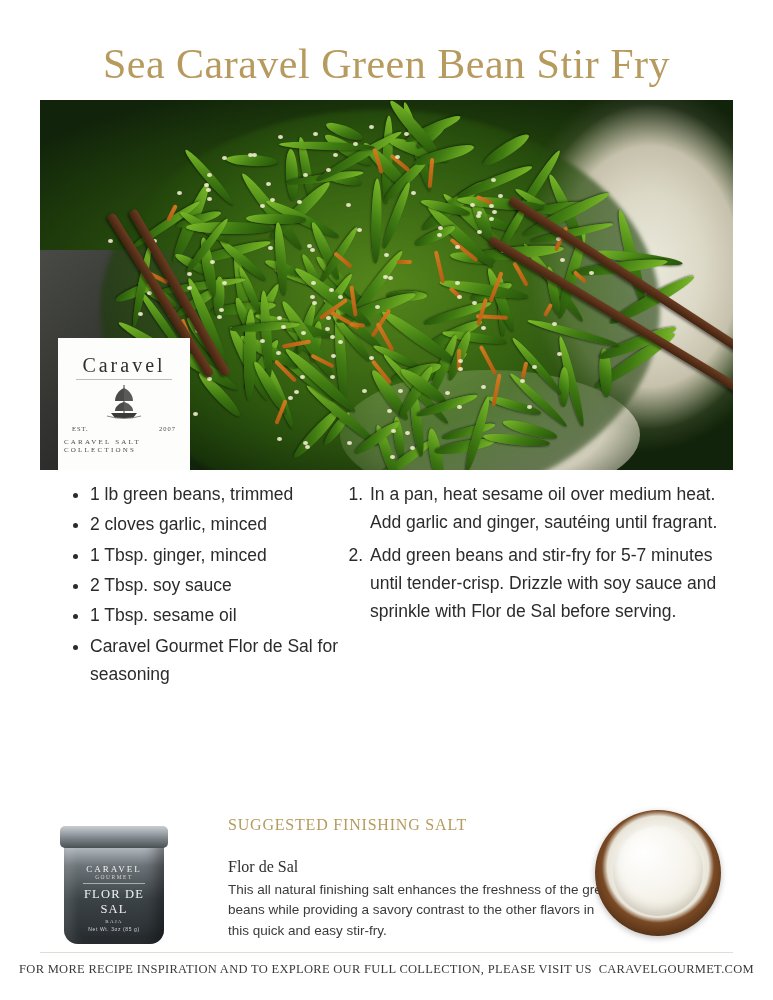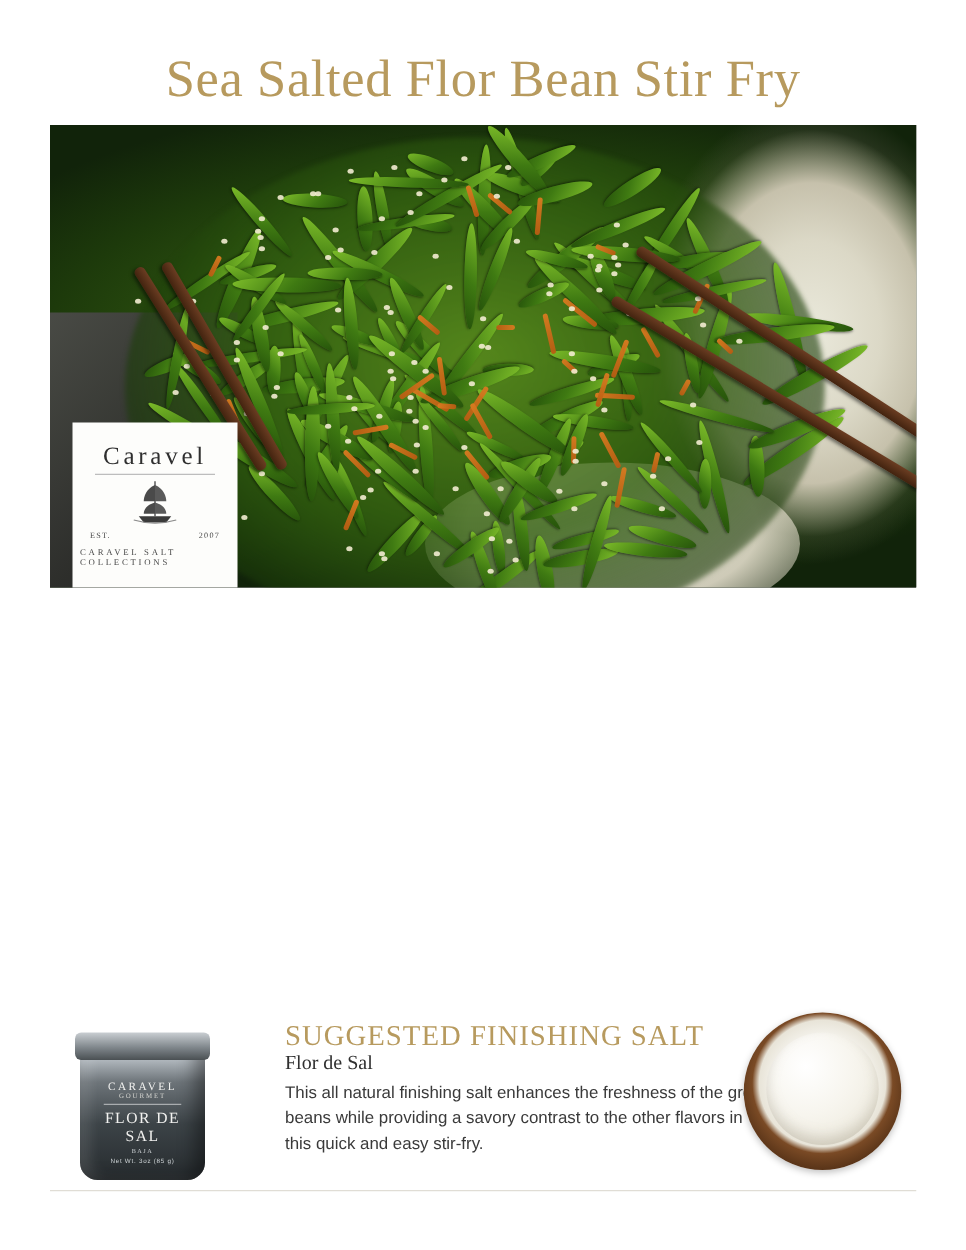--- a/index.html
+++ b/index.html
@@ -201,24 +201,24 @@
   .jar-baja { font-size: 5px; letter-spacing: 1.2px; margin-top: 2px; color: #cfd4d7;}
   .jar-net { position: absolute; left: 20px; bottom: 16px; width: 88px; text-align: center; font-size: 5px; color: #cfd4d7; letter-spacing: .6px;}
 
   .salt-text {
     position: absolute;
     left: 188px; top: 6px;
     width: 390px;
   }
   .salt-head {
     font-family: "Liberation Serif", serif;
-    font-size: 23px;
+    font-size: 16px;
     letter-spacing: .8px;
     color: #b79a5e;
-    margin-bottom: 0;
+    margin-bottom: 24px;
   }
   .salt-sub {
     font-family: "Liberation Serif", serif;
     font-size: 16px;
     color: #2f2f2f;
     margin-bottom: 4px;
   }
   .salt-desc {
     font-family: "Liberation Sans", sans-serif;
     font-size: 13.5px;
@@ -256,21 +256,21 @@
   .footer a { color: #3a3a3a; text-decoration: none; }
   .footer-rule {
     position: absolute; left: 40px; top: 952px; width: 693px; height: 1px; background: #e0ddd5;
   }
 </style>
 </head>
 <body>
 
 <div class="page">
 
-  <div class="title">Sea Salted Flor Bean Stir Fry</div>
+  <div class="title">Sea Caravel Green Bean Stir Fry</div>
 
   <div class="hero">
     <div class="hero-bg"></div>
     <div class="hero-rice"></div>
     <div class="hero-rice2"></div>
     <div class="napkin"></div>
     <div class="hero-plate"></div>
 
     <div id="beans">
         <div class="bean" style="left:108px;top:117px;width:86px;height:12px;transform:rotate(113deg);"></div>
@@ -592,22 +592,34 @@
     </div>
     <div class="logo-est">
       <span>EST.</span>
       <span>2007</span>
     </div>
     <div class="logo-arc">CARAVEL SALT COLLECTIONS</div>
   </div>
 
   <div class="cols">
     <div class="col-ing">
+      <ul class="ing">
+        <li>1 lb green beans, trimmed</li>
+        <li>2 cloves garlic, minced</li>
+        <li>1 Tbsp. ginger, minced</li>
+        <li>2 Tbsp. soy sauce</li>
+        <li>1 Tbsp. sesame oil</li>
+        <li>Caravel Gourmet Flor de Sal for seasoning</li>
+      </ul>
     </div>
     <div class="col-dir">
+      <ol class="dir">
+        <li>In a pan, heat sesame oil over medium heat. Add garlic and ginger, sautéing until fragrant.</li>
+        <li>Add green beans and stir-fry for 5-7 minutes until tender-crisp. Drizzle with soy sauce and sprinkle with Flor de Sal before serving.</li>
+      </ol>
     </div>
   </div>
 
   <div class="salt">
     <div class="jar">
       <div class="jar-body"></div>
       <div class="jar-lid"></div>
       <div class="jar-label">
         <div class="jar-brand">CARAVEL</div>
         <div class="jar-sub">GOURMET</div>
@@ -621,14 +633,18 @@
     <div class="salt-text">
       <div class="salt-head">SUGGESTED FINISHING SALT</div>
       <div class="salt-sub">Flor de Sal</div>
       <div class="salt-desc">This all natural finishing salt enhances the freshness of the green beans while providing a savory contrast to the other flavors in this quick and easy stir-fry.</div>
     </div>
 
     <div class="salt-bowl"></div>
   </div>
 
   <div class="footer-rule"></div>
+  <div class="footer">
+    <span>FOR MORE RECIPE INSPIRATION AND TO EXPLORE OUR FULL COLLECTION, PLEASE VISIT US</span>
+    <span>&nbsp;</span><a href="#">CARAVELGOURMET.COM</a>
+  </div>
 
 </div>
 
 </body></html>

